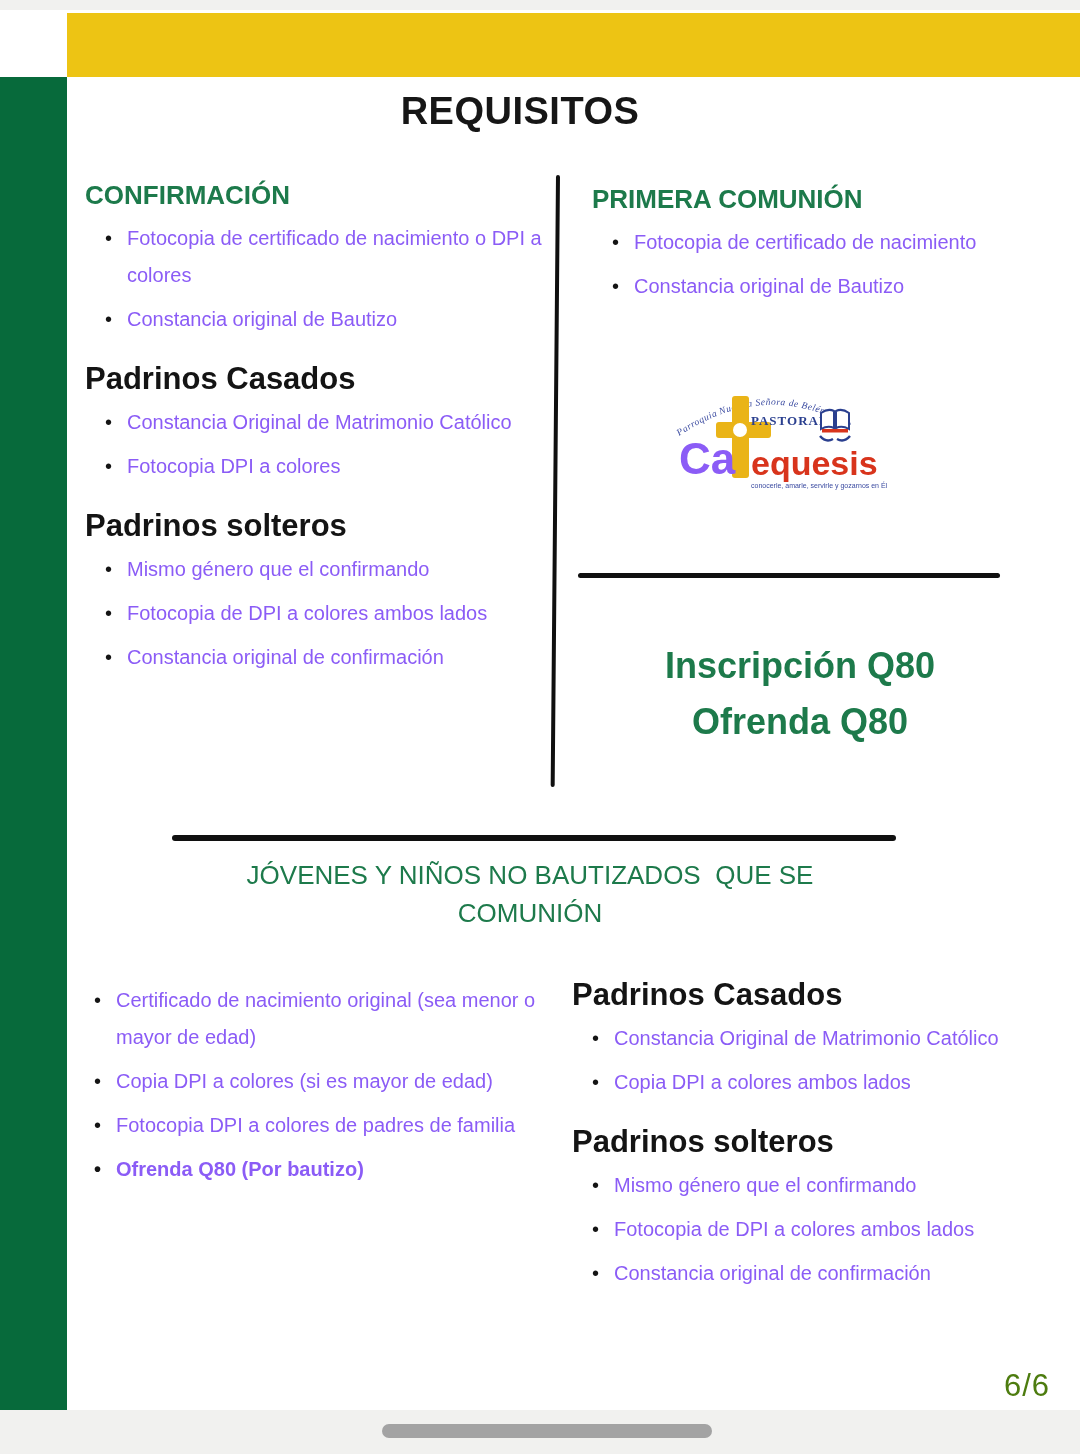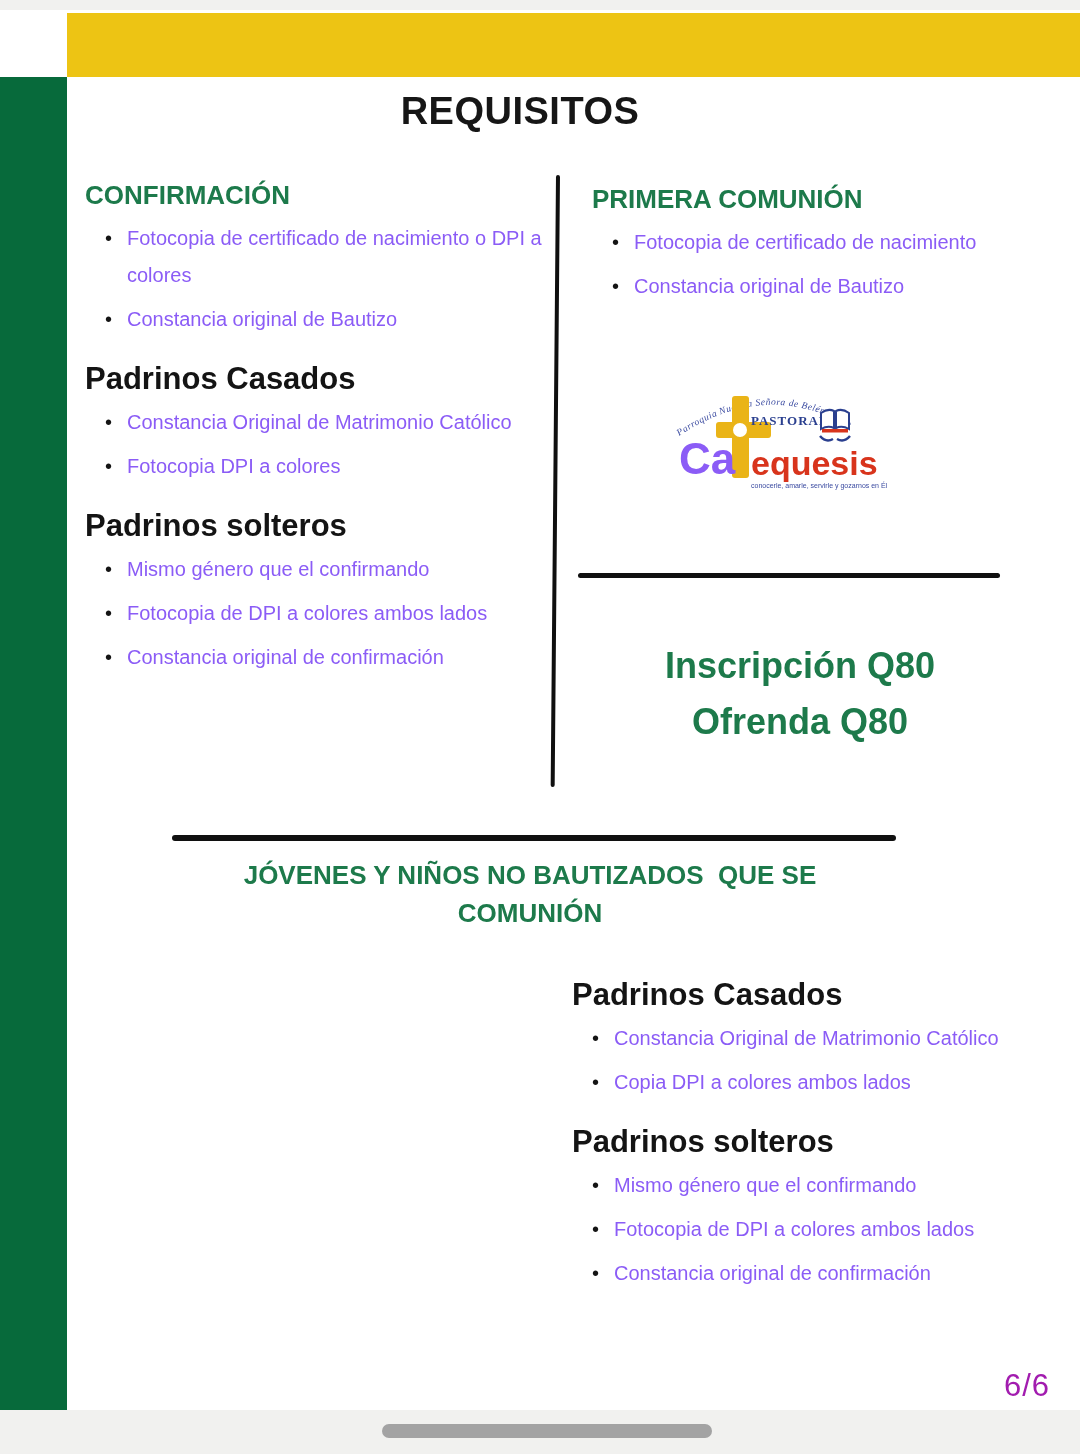--- a/index.html
+++ b/index.html
@@ -5,21 +5,21 @@
   html,body{margin:0;padding:0;background:#ffffff;}
   #page{
     position:relative;width:1080px;height:1454px;overflow:hidden;background:#ffffff;
     font-family:"Liberation Sans",sans-serif;color:#222222;padding-left:24px;
   }
   
   .top-strip{position:absolute;left:0;top:0;width:1080px;height:10px;background:#f1f1ef;}
   .bottom-bar{position:absolute;left:0;top:1410px;width:1080px;height:44px;background:#f1f1ef;}
   .scroll-thumb{position:absolute;left:382px;top:1424px;width:330px;height:14px;border-radius:7px;background:#a3a3a3;}
   .page-indicator{position:absolute;left:960px;top:1368px;width:90px;text-align:right;
-    font-size:31px;color:#a21caf;letter-spacing:1px;}
+    font-size:31px;color:#4d7c0f;letter-spacing:1px;}
   
   .yellow-bar{position:absolute;left:67px;top:13px;width:1013px;height:64px;background:#edc414;}
   .green-bar{position:absolute;left:0;top:77px;width:67px;height:1333px;background:#076a3b;}
   
   .doc-title{position:absolute;left:100px;top:90px;width:840px;text-align:center;
     font-size:38px;font-weight:800;color:#161616;letter-spacing:0.5px;}
   
   .section{position:absolute;}
   #conf-section{left:85px;top:180px;width:478px;}
   #primera-section{left:592px;top:184px;width:470px;}
@@ -38,21 +38,21 @@
   
   .v-divider{position:absolute;left:556px;top:175px;width:4px;height:612px;background:#101010;
     transform:rotate(0.5deg);transform-origin:top center;border-radius:2px;}
   .h-divider-right{position:absolute;left:578px;top:573px;width:422px;height:5px;background:#101010;border-radius:3px;}
   .h-divider-center{position:absolute;left:172px;top:835px;width:724px;height:6px;background:#101010;border-radius:3px;}
   
   .fees{position:absolute;left:600px;top:638px;width:400px;text-align:center;
     color:#1d7a4b;font-weight:800;font-size:36px;line-height:56px;}
   
   .center-heading{position:absolute;left:110px;top:856px;width:840px;text-align:center;
-    color:#1d7a4b;font-weight:700;font-size:26px;line-height:38px;}
+    color:#1d7a4b;font-weight:400;font-size:26px;line-height:38px;}
   .keep-space{white-space:pre-wrap;}
   
   .logo{position:absolute;left:663px;top:386px;width:232px;height:112px;background:#ffffff;}
   .logo .arc-svg{position:absolute;left:8px;top:0px;}
   .logo .pastoral{position:absolute;left:88px;top:27px;font-family:"Liberation Serif",serif;
     font-size:13px;font-weight:700;color:#2a3f8f;letter-spacing:1px;}
   .logo .cross-v{position:absolute;left:69px;top:10px;width:17px;height:82px;background:#eab417;border-radius:3px;}
   .logo .cross-h{position:absolute;left:53px;top:36px;width:55px;height:16px;background:#eab417;border-radius:3px;}
   .logo .cross-dot{position:absolute;left:70px;top:37px;width:14px;height:14px;background:#ffffff;border-radius:50%;}
   .logo .book-svg{position:absolute;left:155px;top:20px;}
@@ -128,20 +128,28 @@
   <div class="fees">
     <div>Inscripción Q80</div>
     <div>Ofrenda Q80</div>
   </div>
 
   <div class="center-heading">
     <div class="keep-space">JÓVENES Y NIÑOS NO BAUTIZADOS  QUE SE</div>
     <div>COMUNIÓN</div>
   </div>
 
+  <div class="section" id="bottom-left">
+    <ul class="bullets tight">
+      <li>Certificado de nacimiento original (sea menor o mayor de edad)</li>
+      <li>Copia DPI a colores (si es mayor de edad)</li>
+      <li>Fotocopia DPI a colores de padres de familia</li>
+      <li class="strong">Ofrenda Q80 (Por bautizo)</li>
+    </ul>
+  </div>
 
   <div class="section" id="bottom-right">
     <h3 class="black">Padrinos Casados</h3>
     <ul class="bullets">
       <li>Constancia Original de Matrimonio Católico</li>
       <li>Copia DPI a colores ambos lados</li>
     </ul>
     <h3 class="black">Padrinos solteros</h3>
     <ul class="bullets">
       <li>Mismo género que el confirmando</li>

